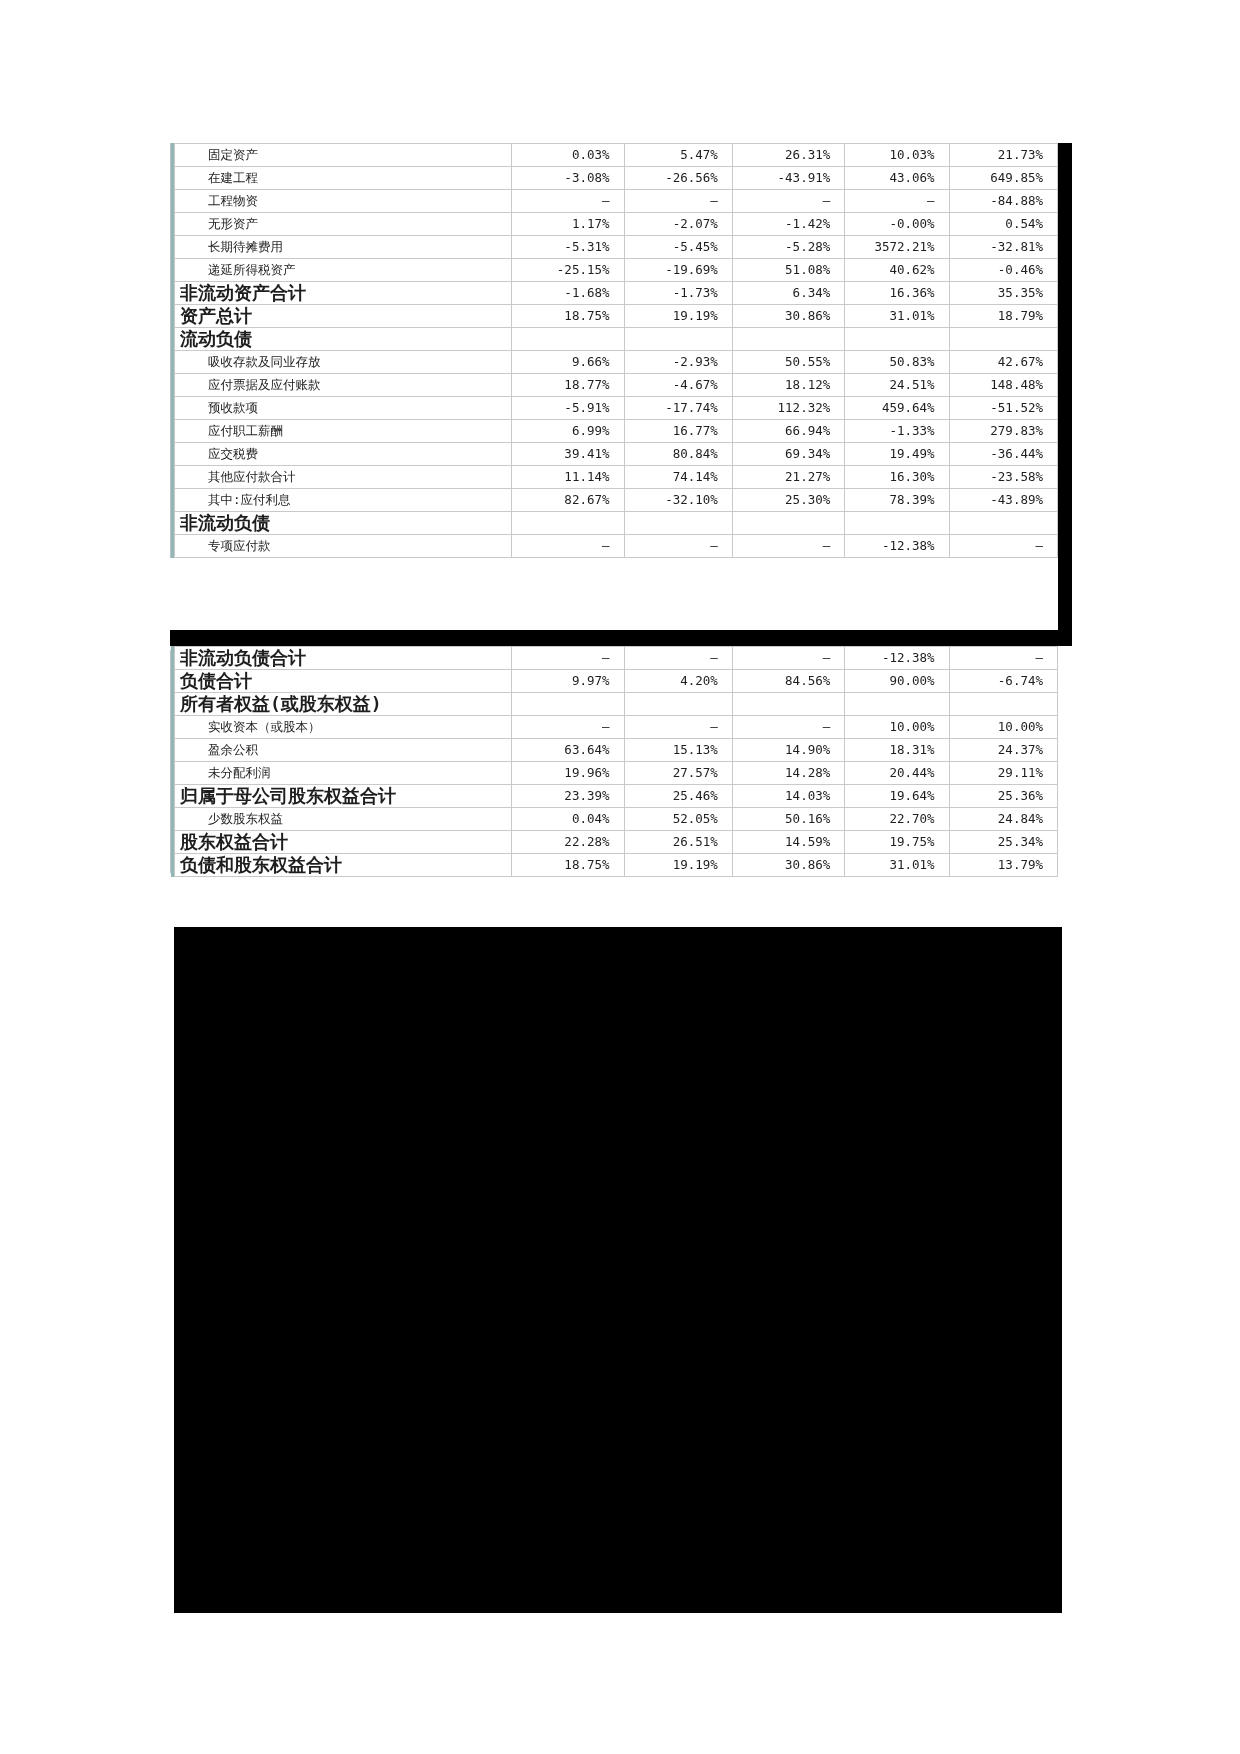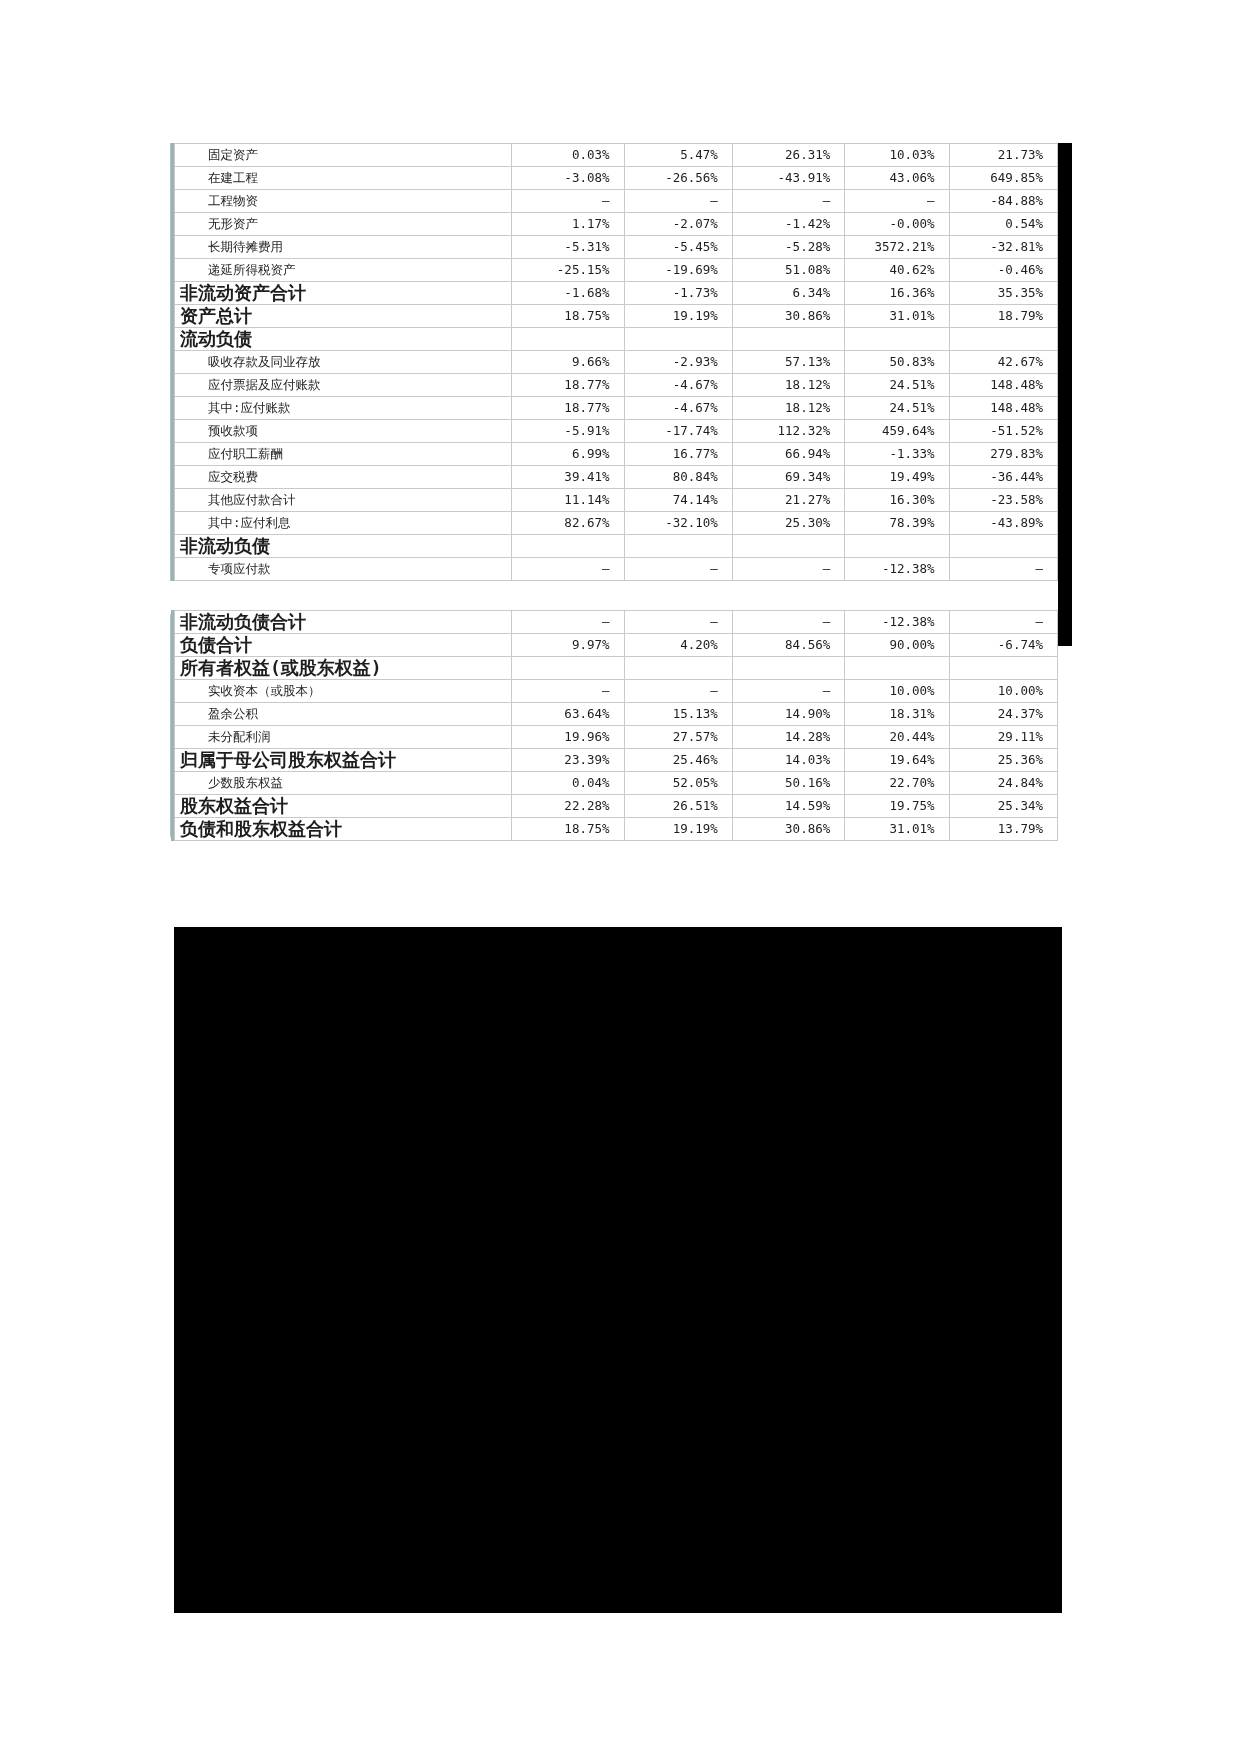--- a/index.html
+++ b/index.html
@@ -113,41 +113,33 @@
             <td class="val"></td>
             <td class="val"></td>
             <td class="val"></td>
             <td class="val"></td>
             <td class="val"></td>
           </tr>
           <tr>
             <td class="lbl ind1">吸收存款及同业存放</td>
             <td class="val">9.66%</td>
             <td class="val">-2.93%</td>
-            <td class="val">57.13%</td>
+            <td class="val">50.55%</td>
             <td class="val">50.83%</td>
             <td class="val">42.67%</td>
           </tr>
           <tr>
             <td class="lbl ind1">应付票据及应付账款</td>
             <td class="val">18.77%</td>
             <td class="val">-4.67%</td>
             <td class="val">18.12%</td>
             <td class="val">24.51%</td>
             <td class="val">148.48%</td>
           </tr>
           <tr>
-            <td class="lbl ind1">其中:应付账款</td>
-            <td class="val">18.77%</td>
-            <td class="val">-4.67%</td>
-            <td class="val">18.12%</td>
-            <td class="val">24.51%</td>
-            <td class="val">148.48%</td>
-          </tr>
-          <tr>
             <td class="lbl ind1">预收款项</td>
             <td class="val">-5.91%</td>
             <td class="val">-17.74%</td>
             <td class="val">112.32%</td>
             <td class="val">459.64%</td>
             <td class="val">-51.52%</td>
           </tr>
           <tr>
             <td class="lbl ind1">应付职工薪酬</td>
             <td class="val">6.99%</td>
@@ -198,21 +190,21 @@
           </tr>
         </tbody>
     </table>
   </div>
 </div>
 
 <div class="black-bar" style="left:1058px;top:143px;width:14px;height:503px;"></div>
 
 <div class="black-band" style="left:170px;top:630px;width:902px;height:16px;"></div>
 
-<div class="sheet" style="top:610px;border-radius:6px;">
+<div class="sheet" style="top:646px;border-radius:6px;">
   <div class="sheet-inner">
     <table class="fin">
       <colgroup>
         <col style="width:336px">
           <col style="width:112px">
           <col style="width:108px">
         <col style="width:112px">
           <col style="width:104px">
           <col style="width:108px">
       </colgroup>

